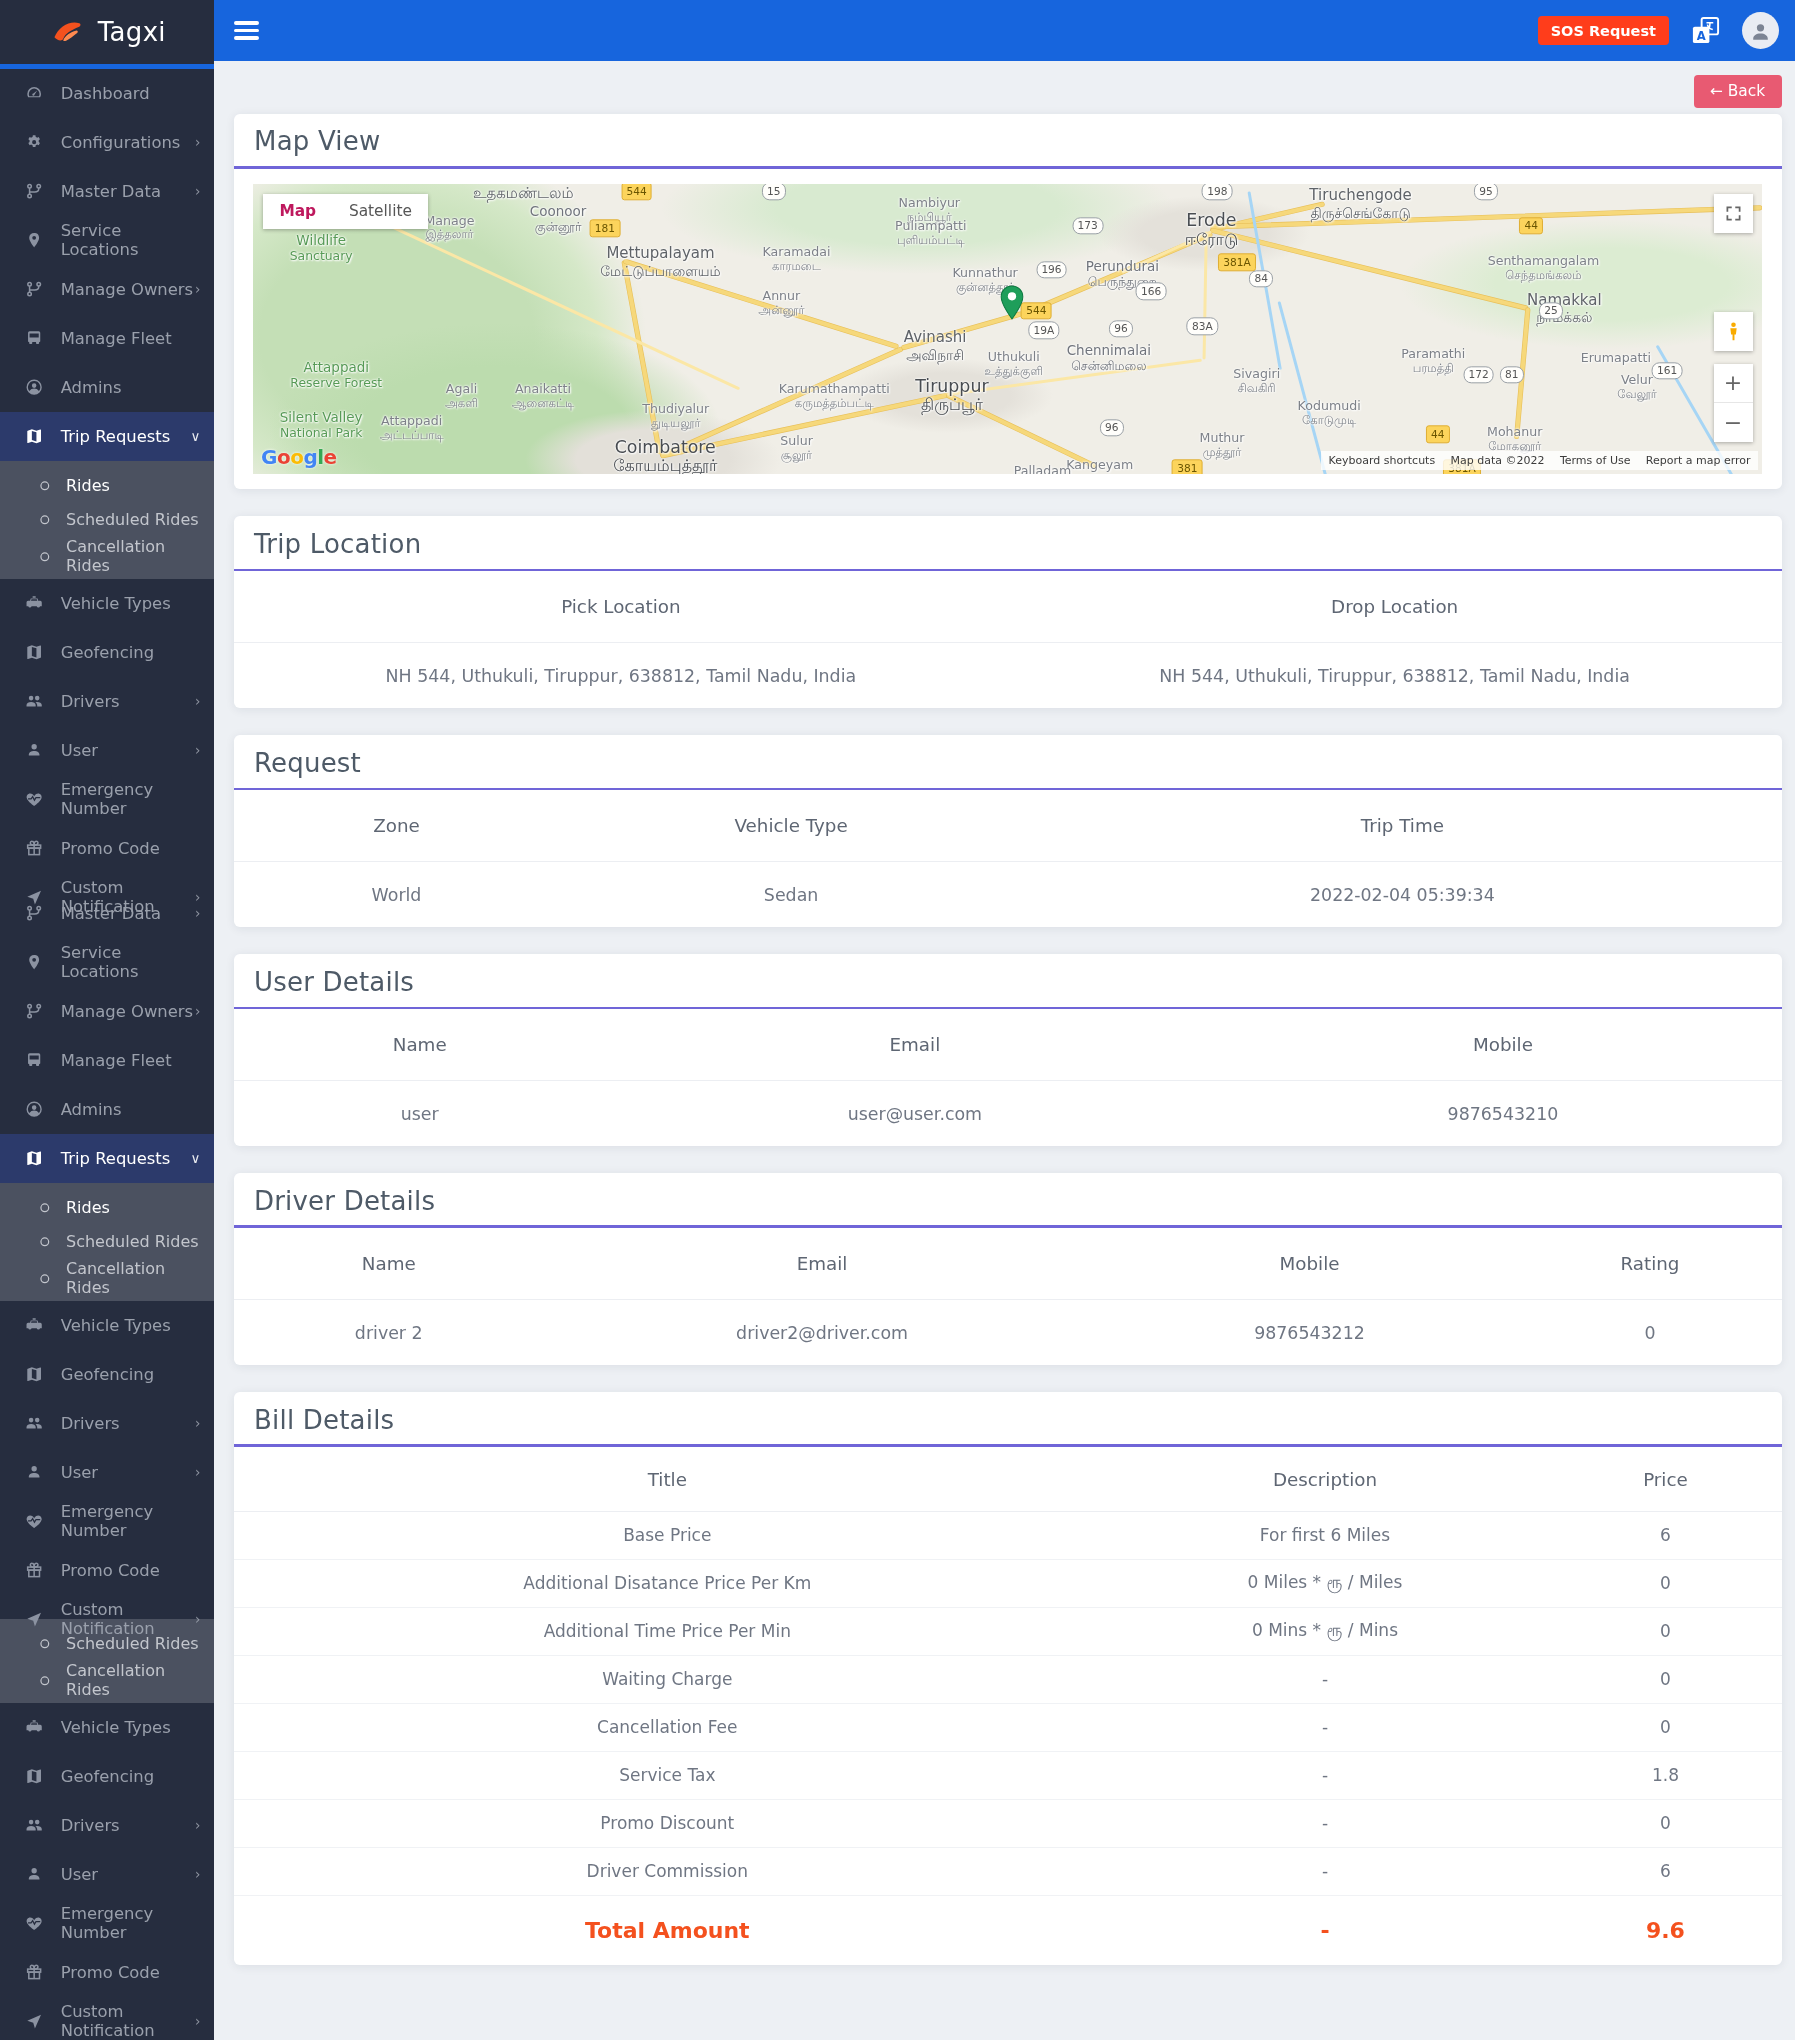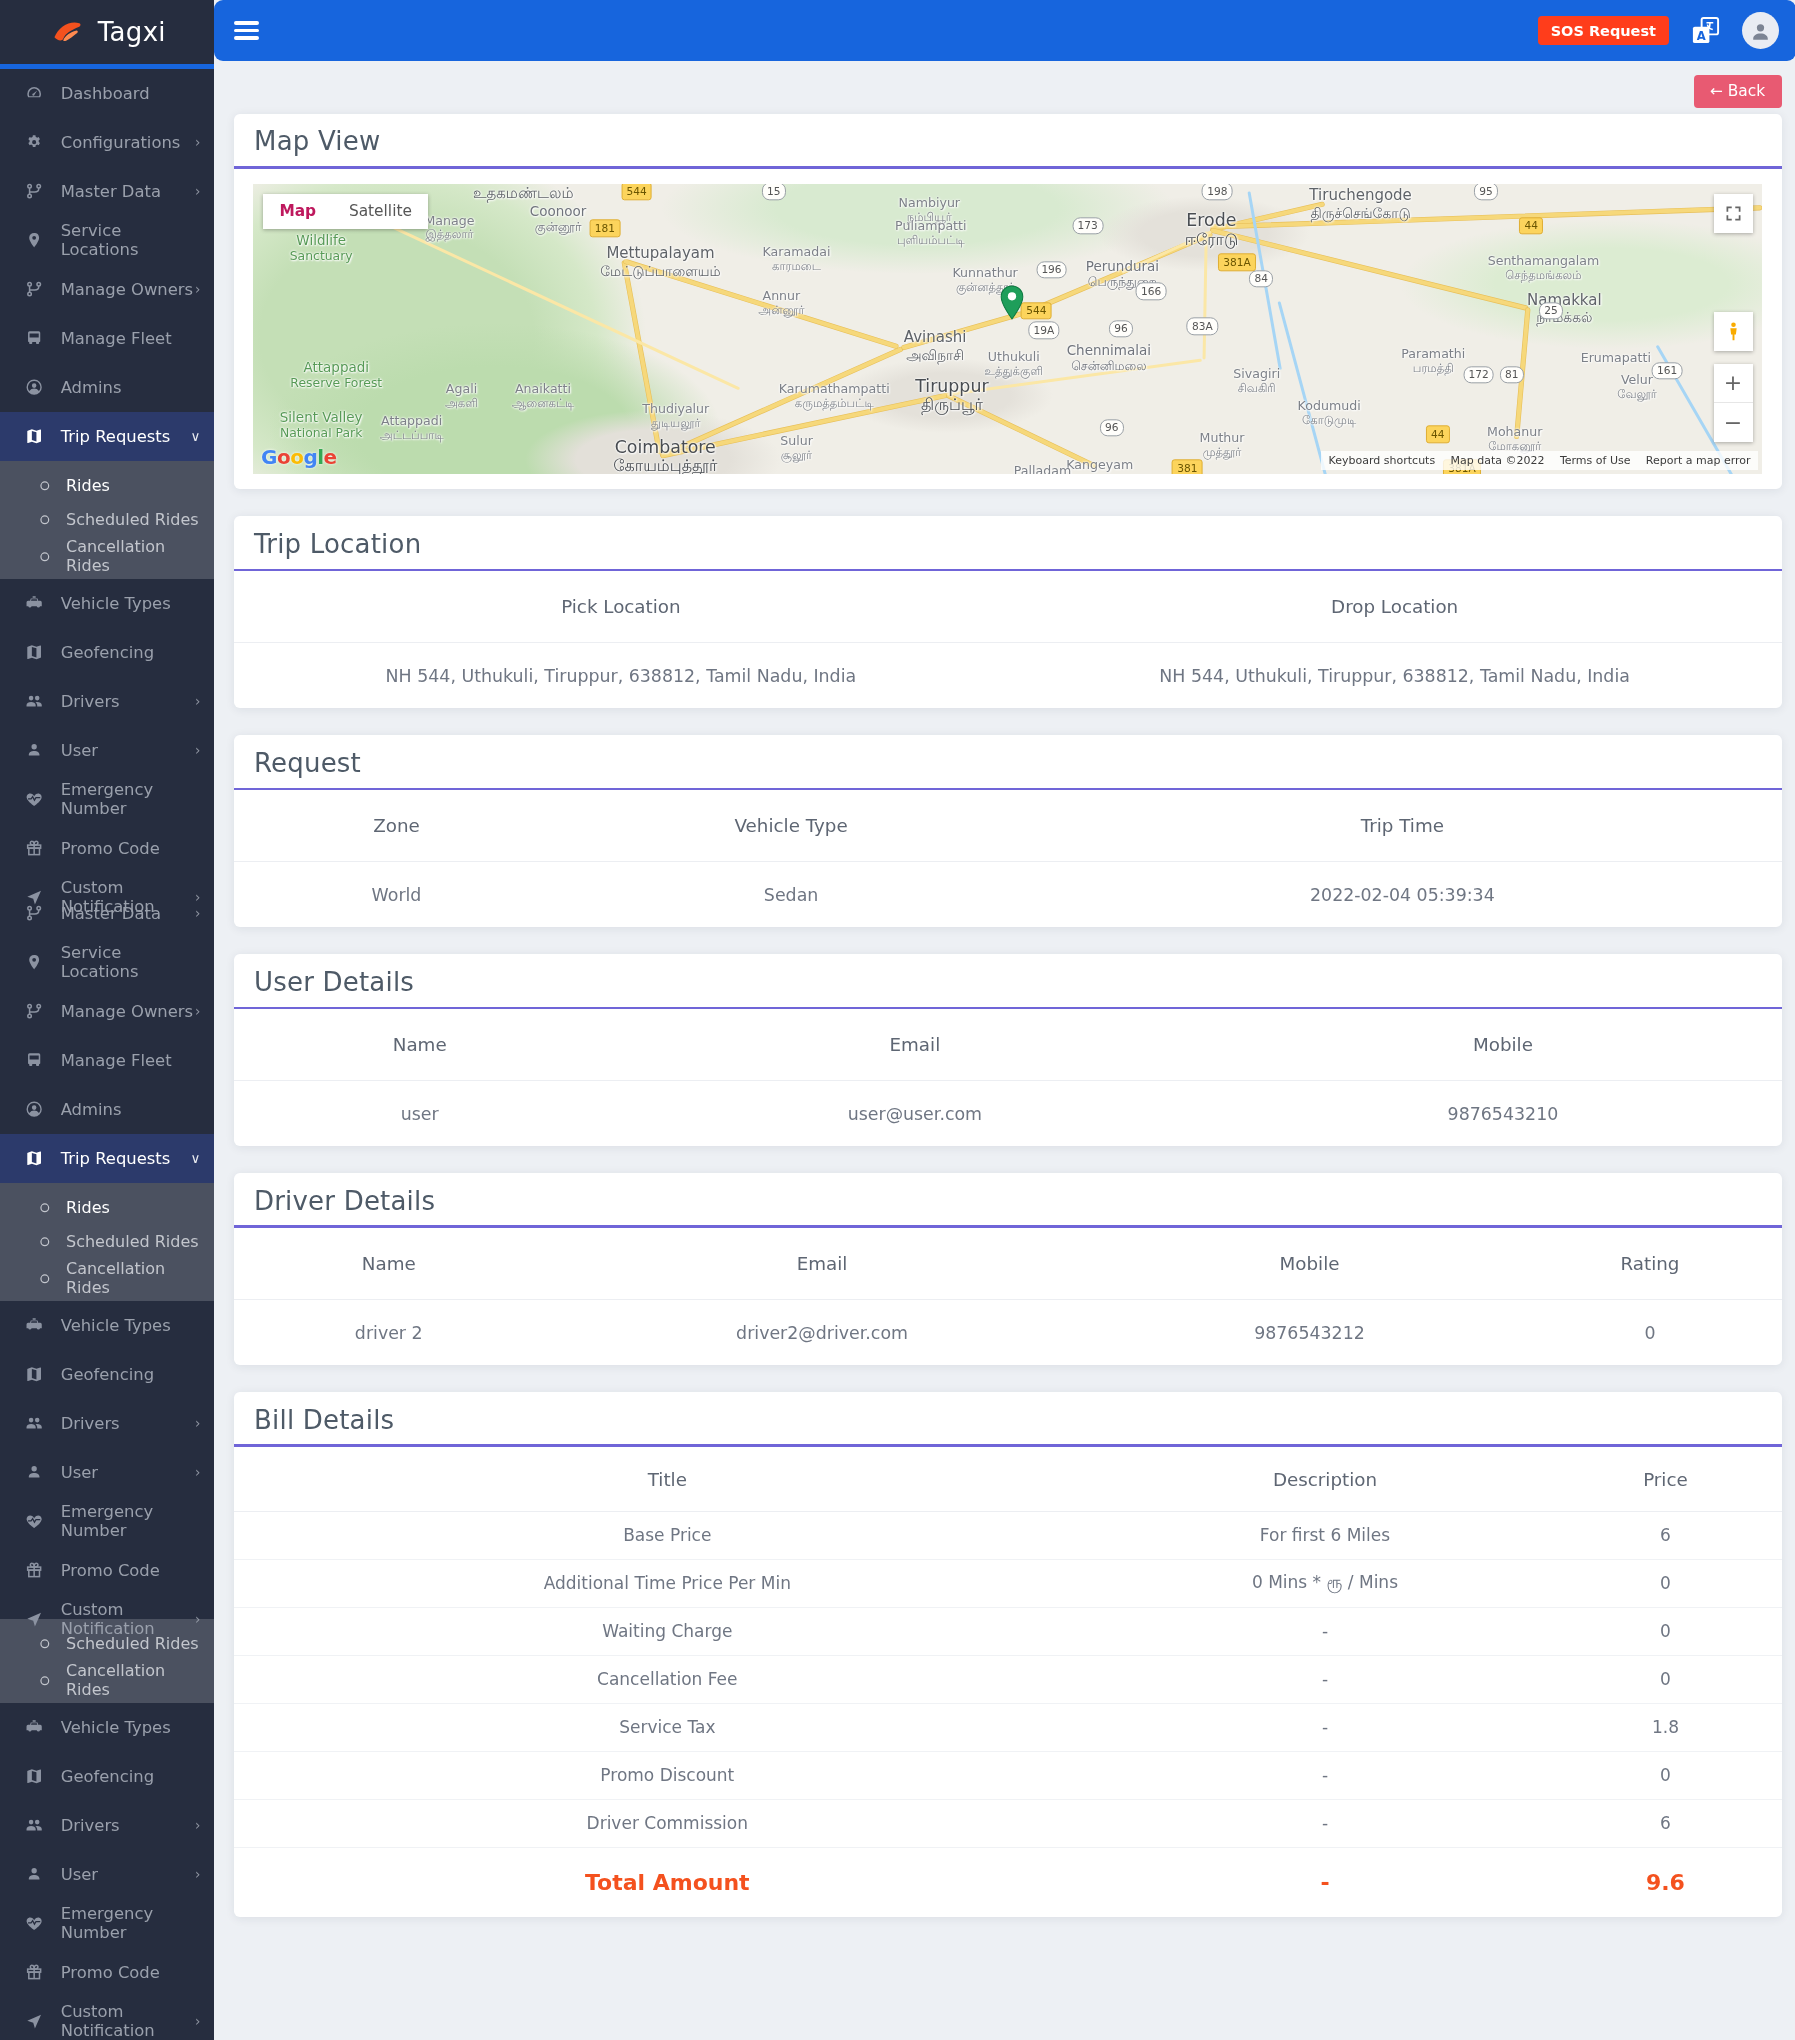--- a/index.html
+++ b/index.html
@@ -26,21 +26,21 @@
   .chev { margin-left:auto; font-size:13.5px; color:inherit; opacity:.9; }
   .sub-item { height:34px; display:flex; align-items:center; padding:0 13.5px 0 39px; background:#4b5160; color:#c3c6cd; font-size:16px; cursor:pointer; }
   .sub-item .mi { width:11.6px; height:11.6px; margin-right:15.4px; flex:none; color:#c3c6cd; }
   .sub-item.first { height:42px; padding-top:7.7px; }
   .sub-item.last { height:42px; padding-bottom:3px; }
   .sub-item.on { color:#ffffff; }
   .overlap { margin-top:-33px; }
   .overlap2 { margin-top:-25px; }
 
   
-  .topbar { position:absolute; left:214px; right:0; top:0; height:61px; background:#1765dd; display:flex; align-items:center; padding:0 17.4px 0 20px; z-index:5;border-radius:9px; }
+  .topbar { position:absolute; left:214px; right:0; top:0; height:61px; background:#1765dd; display:flex; align-items:center; padding:0 17.4px 0 20px; z-index:5; }
   .burger { width:25px; cursor:pointer; }
   .burger span { display:block; height:3.4px; background:#fff; border-radius:1.9px; margin:4.3px 0; }
   .tb-right { margin-left:auto; display:flex; align-items:center; gap:21px; }
   .sos { background:#ff3d1b; color:#fff; font-weight:bold; font-size:14.5px; padding:6.8px 12.6px; border-radius:3.9px; cursor:pointer; }
   .tr-icon { width:31px; height:31px; cursor:pointer; }
   .avatar { width:37px; height:37px; border-radius:50%; background:#e9ecf3; display:flex; align-items:center; justify-content:center; overflow:hidden; cursor:pointer; }
   .avatar svg { width:25px; height:25px; color:#7c8494; margin-top:3.9px; }
 
   
   .content { position:absolute; left:214px; top:61px; right:0; bottom:0; padding:13.5px 14.5px 0 20px; overflow:hidden; }
@@ -860,20 +860,25 @@
         </tr>
       </thead>
       <tbody>
 
           <tr>
             <td>Base Price</td>
             <td>For first 6 Miles</td>
             <td>6</td>
           </tr>
 
+          <tr>
+            <td>Additional Disatance Price Per Km</td>
+            <td>0 Miles * ரூ / Miles</td>
+            <td>0</td>
+          </tr>
 
           <tr>
             <td>Additional Time Price Per Min</td>
             <td>0 Mins * ரூ / Mins</td>
             <td>0</td>
           </tr>
 
           <tr>
             <td>Waiting Charge</td>
             <td>-</td>

